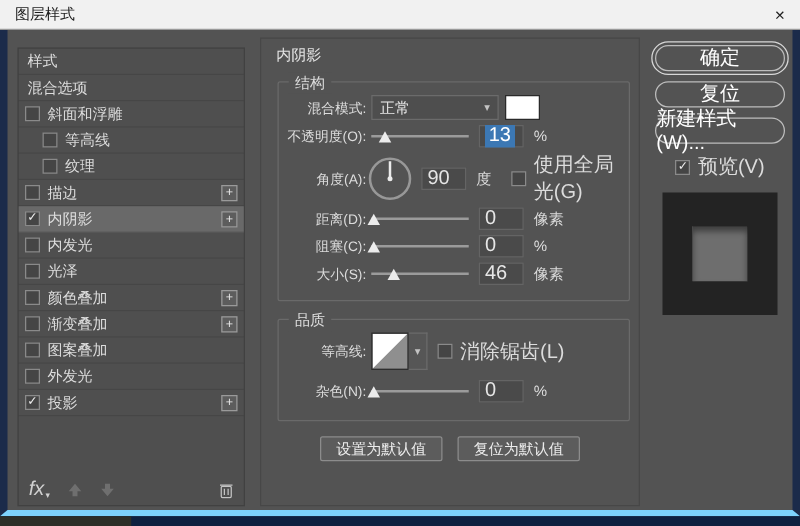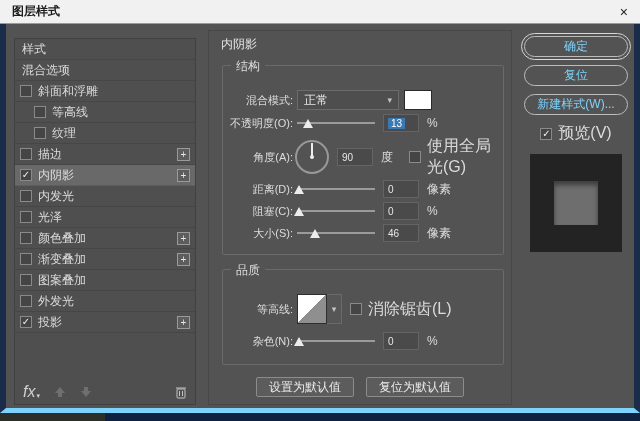--- a/index.html
+++ b/index.html
@@ -4,21 +4,21 @@
 <style>
   * { box-sizing: border-box; margin: 0; padding: 0; }
   html,body { width:640px; height:421px; overflow:hidden;
     font-family:"Liberation Sans","DejaVu Sans",sans-serif; }
   .stage { position:relative; width:640px; height:421px; background:#0e1f3a; }
 
   
   .titlebar { position:absolute; left:0; top:0; width:640px; height:24px;
     background:#f1f1f1; border-bottom:1px solid #9a9a9a;
     display:flex; align-items:center; }
-  .titlebar .title { font-size:12px; color:#1c1c1c; margin-left:12px;font-weight:bold; }
+  .titlebar .title { font-size:12px; color:#1c1c1c; margin-left:12px; }
   .titlebar .close { margin-left:auto; margin-right:12px; font-size:14px;
     color:#222; cursor:default; line-height:1; }
 
   .body { position:absolute; left:0; top:24px; width:640px; height:389px;
     background:#535353; border-left:6px solid #1b2b4a; border-right:6px solid #1b2b4a;
     border-bottom:5px solid #7dd3fc; }
   .bottom-strip { position:absolute; left:0; bottom:0; width:640px; height:8px;
     background:#0e2140; }
   .bottom-strip .seg { position:absolute; left:0; top:0; width:105px; height:8px;
     background:#2c2f28; }
@@ -44,40 +44,40 @@
   .fx { font-style:italic; font-size:16px; color:#d0d0d0; }
   .fx-caret { font-size:7px; color:#cfcfcf; margin-left:1px; position:relative; top:4px; }
   .mini-arrow { margin-left:14px; display:inline-flex; }
   .trash { margin-left:auto; display:inline-flex; }
 
   
   .main { position:absolute; left:202px; top:6px; width:304px; height:375px;
     border:1px solid #474747; }
   .main-header { font-size:12px; color:#e3e3e3; padding:5px 12px 6px; }
   .groupbox { position:relative; border:1px solid #6a6a6a; border-radius:2px;
-    margin:6px 7px 0 13px; padding:24px 6px 8px 0; }
+    margin:6px 7px 0 13px; padding:10px 6px 8px 0; }
   .legend { position:absolute; top:-8px; left:8px; background:#535353;
     padding:0 5px; font-size:12px; color:#dedede; }
   .row { display:flex; align-items:center; margin-bottom:4px; }
   .row-label { width:70px; flex:0 0 auto; text-align:right; font-size:11px;
     color:#dcdcdc; margin-right:4px; white-space:nowrap; }
   .ctl-gap { width:8px; flex:0 0 auto; }
   .dropdown { width:102px; height:20px; background:#4e4e4e; border:1px solid #6b6b6b;
     display:flex; align-items:center; padding:0 6px; font-size:12px; color:#e6e6e6; }
   .dropdown .caret { margin-left:auto; font-size:9px; color:#c3c3c3; }
   .swatch { width:28px; height:20px; background:#ffffff; border:1px solid #2a2a2a;
     margin-left:5px; }
   .slider { position:relative; width:78px; height:14px; flex:0 0 auto; }
   .slider .track { position:absolute; left:0; right:0; top:6px; height:2px;
     background:#9b9b9b; }
   .slider .thumb { position:absolute; top:3px; width:0; height:0;
     border-left:5px solid transparent; border-right:5px solid transparent;
     border-bottom:9px solid #ececec; }
   .field { width:36px; height:18px; background:#4a4a4a; border:1px solid #646464;
-    font-size:10px; color:#e6e6e6; display:flex; align-items:center;
+    font-size:16px; color:#e6e6e6; display:flex; align-items:center;
     padding-left:4px; flex:0 0 auto; }
   .field .sel { background:#3c78b4; color:#fff; padding:0 3px; }
   .unit { font-size:12px; color:#dcdcdc; }
   .dial { width:34px; height:34px; border-radius:50%; border:2px solid #989898;
     position:relative; flex:0 0 auto; margin-left:-2px; margin-right:8px; }
   .dial .needle { position:absolute; left:14px; top:1px; width:2px; height:14px;
     background:#ececec; }
   .dial .dot { position:absolute; left:13px; top:13px; width:4px; height:4px;
     border-radius:50%; background:#ececec; }
   .angle-row { margin:4px 0 2px; }
@@ -88,21 +88,21 @@
     font-size:9px; color:#c3c3c3; flex:0 0 auto; }
   .chk-label { font-size:16px; color:#dcdcdc; margin-left:6px; }
   .btn-row { display:flex; justify-content:center; gap:12px; margin-top:12px; }
   .btn { height:20px; padding:0 12px; background:#5c5c5c; border:1px solid #8c8c8c;
     border-radius:2px; font-size:12px; color:#ececec; display:flex; align-items:center; }
 
   
   .rightcol { position:absolute; left:514px; top:12px; width:112px; }
   .pill { width:104px; height:21px; margin:0 auto 8px; border:1px solid #bdbdbd;
     border-radius:11px; display:flex; align-items:center; justify-content:center;
-    font-size:12px; color:#7dd3fc; }
+    font-size:16px; color:#ffffff; }
   .pill.default { outline:1px solid #d8d8d8; outline-offset:2px; }
   .preview-row { display:flex; align-items:center; justify-content:center;
     gap:6px; margin:6px 0 10px; }
   .preview-thumb { width:92px; height:98px; margin:0 auto; background:#232323;
     display:flex; align-items:center; justify-content:center; }
   .preview-inner { width:44px; height:44px; background:#6e6e6e;
     box-shadow: inset 0 4px 5px rgba(0,0,0,0.45); }
 </style>
 </head>
 <body>

